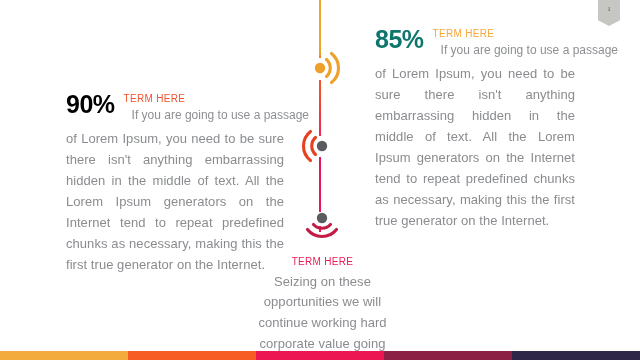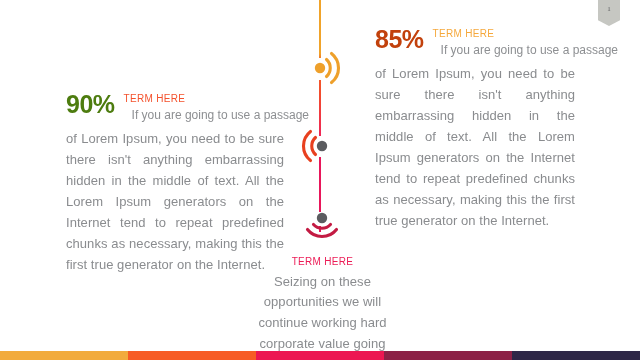--- a/index.html
+++ b/index.html
@@ -118,26 +118,26 @@
     color: #8a8c8f;
     line-height: 1.62;
     text-align: justify;
     text-align-last: left;
     margin-top: 5px;
     letter-spacing: 0.05px;
   }
 
   
   #block-left { left: 66px; top: 92px; width: 218px; }
-  #block-left .pct { color: #4d7c0f; }
+  #block-left .pct { color: #000000; }
   #block-left .term { color: #f4512c; }
 
   
   #block-right { left: 375px; top: 27px; width: 200px; }
-  #block-right .pct { color: #c2410c; }
+  #block-right .pct { color: #0f766e; }
   #block-right .term { color: #f5a83c; }
 
   
   #block-bottom {
     left: 240px;
     top: 256px;
     width: 165px;
     text-align: center;
   }
   #block-bottom .term {

